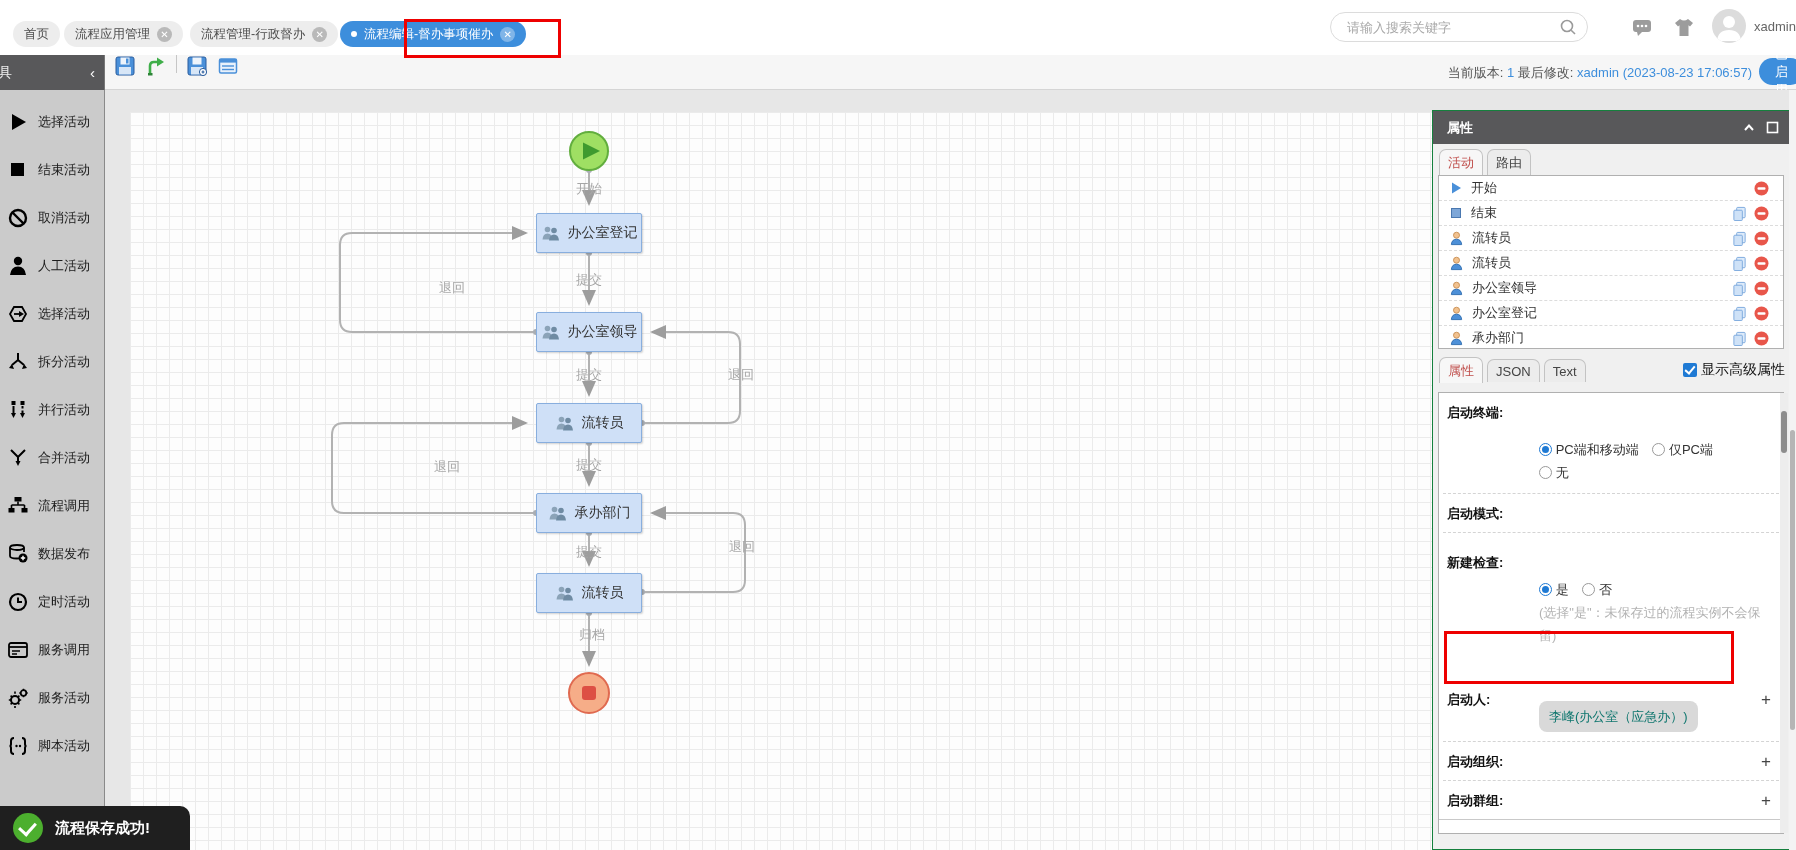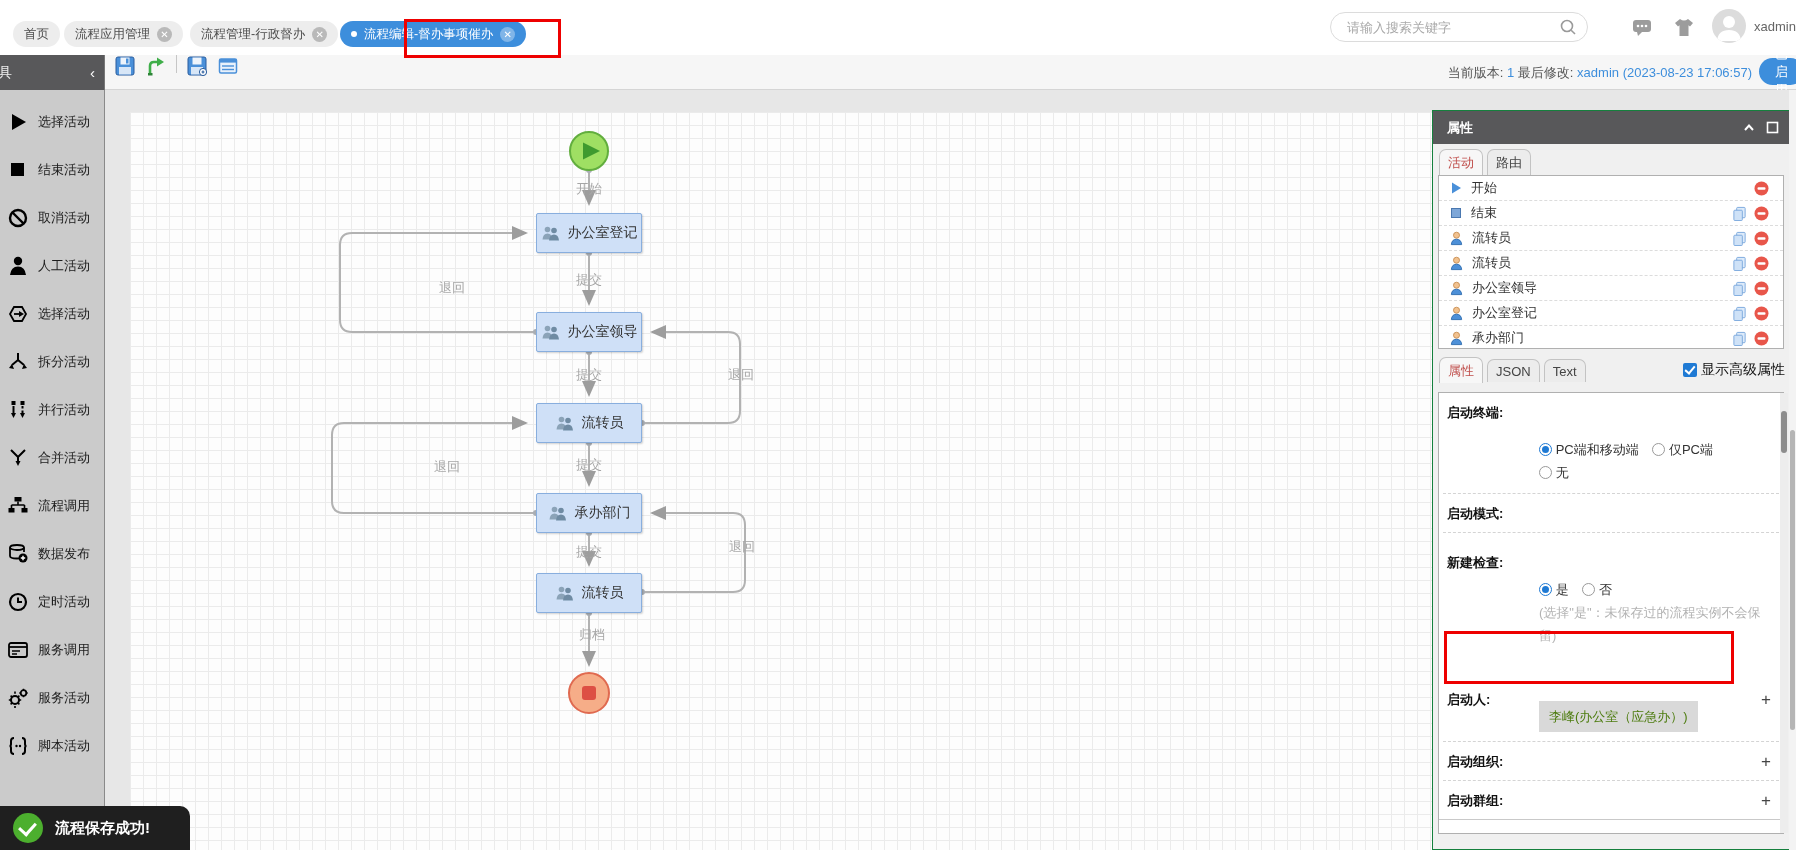--- a/index.html
+++ b/index.html
@@ -72,21 +72,21 @@
   .frow .flbl{flex:0 0 92px;font-size:13px;font-weight:bold;color:#111;padding-top:2px;}
   .frow .fctl{flex:1;font-size:13px;color:#333;line-height:23px;margin-top:36px;}
   .fsep{border-top:1px dashed #d4d4d4;margin:0 4px;}
   .fsolid{border-top:1px solid #c9c9c9;margin:0;}
   .r{width:13px;height:13px;border:1px solid #9a9a9a;border-radius:50%;display:inline-block;vertical-align:-2px;background:#fff;box-sizing:border-box;position:relative;cursor:pointer;}
   .r.sel{border-color:#1f7ad4;}
   .r.sel::after{content:"";position:absolute;left:2px;top:2px;right:2px;bottom:2px;background:#1f7ad4;border-radius:50%;}
   .opt{margin-right:10px;white-space:nowrap;}
   .note{color:#b3b3b3;}
   .sect{height:19px;background:#e8e8e8;text-align:center;font-size:13px;color:#333;line-height:19px;letter-spacing:4px;}
-  .tag{background:#d9d9d9;border-radius:0;padding:4px 10px;font-size:13px;color:#4d7c0f;display:inline-block;cursor:pointer;}
+  .tag{background:#d9d9d9;border-radius:8px;padding:4px 10px;font-size:13px;color:#0f766e;display:inline-block;cursor:pointer;}
   .plus{position:absolute;right:12px;top:50%;transform:translateY(-50%);font-size:17px;color:#444;cursor:pointer;line-height:1;}
   .inner-sb{position:absolute;right:1px;top:282px;width:8px;height:440px;background:#ededed;}
   .inner-sb .th{position:absolute;left:1px;width:6px;top:18px;height:42px;background:#8d8d8d;border-radius:3px;}
   .page-sb{position:absolute;left:1789px;top:90px;width:7px;height:760px;background:#f3f3f3;z-index:6;}
   .page-sb .th{position:absolute;left:1px;width:5px;top:340px;height:300px;background:#b5b5b5;border-radius:3px;}
   
   .toast{position:absolute;left:0;top:806px;width:190px;height:44px;background:#1f1f1f;border-radius:0 10px 0 0;z-index:9;display:flex;align-items:center;}
   .toast .ok{width:30px;height:30px;border-radius:50%;background:#4caf2e;margin-left:13px;position:relative;flex:0 0 30px;}
   .toast .ok::after{content:"";position:absolute;left:9px;top:6px;width:8px;height:13px;border:solid #fff;border-width:0 3.5px 3.5px 0;transform:rotate(42deg);}
   .toast .msg{color:#fff;font-size:15px;font-weight:bold;margin-left:12px;white-space:nowrap;}

